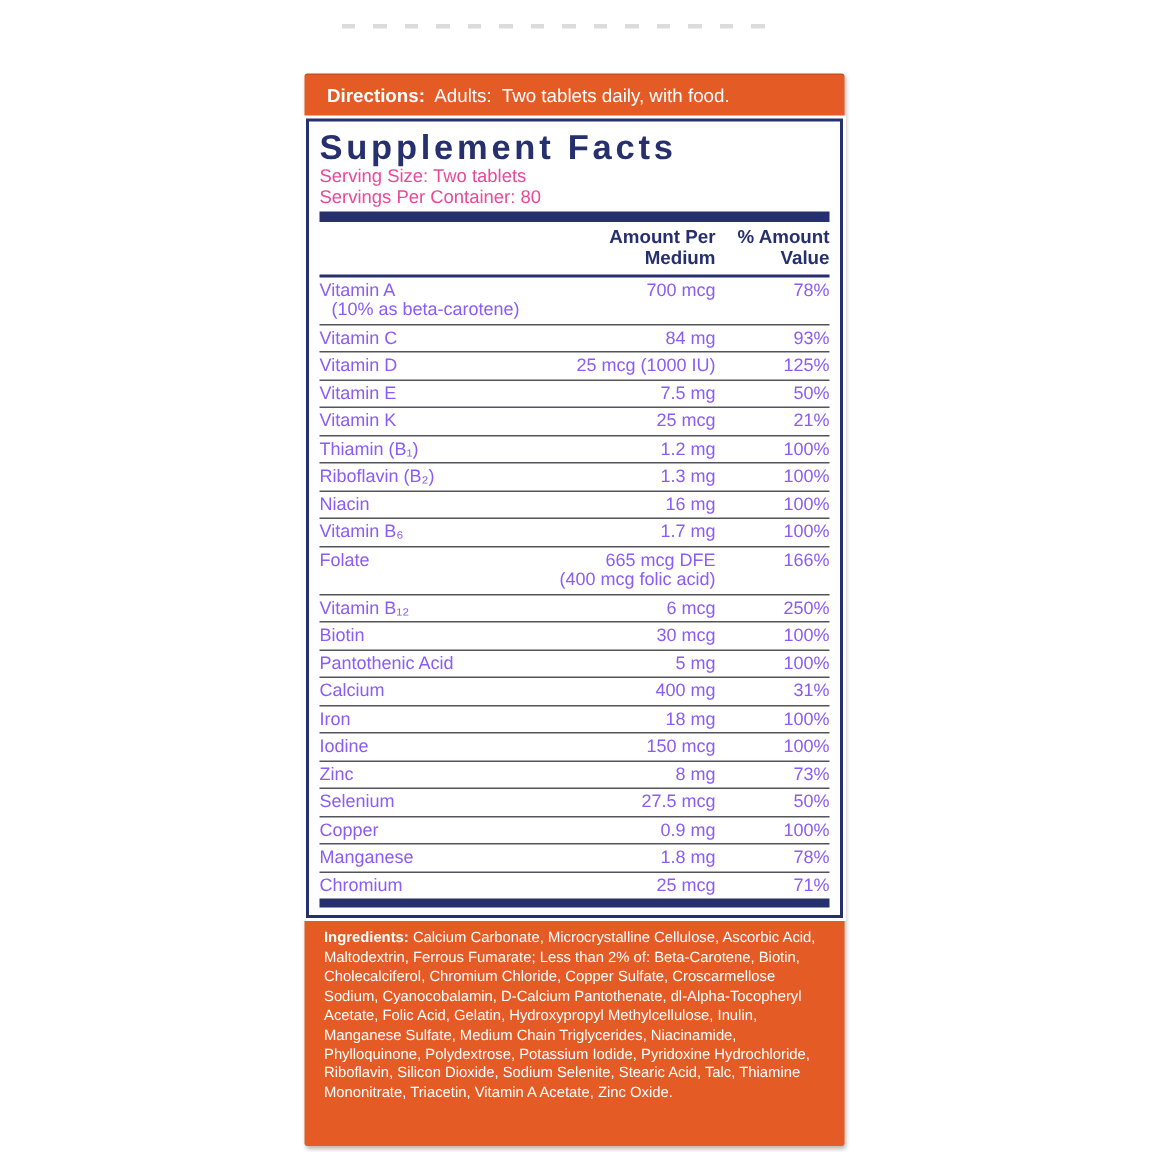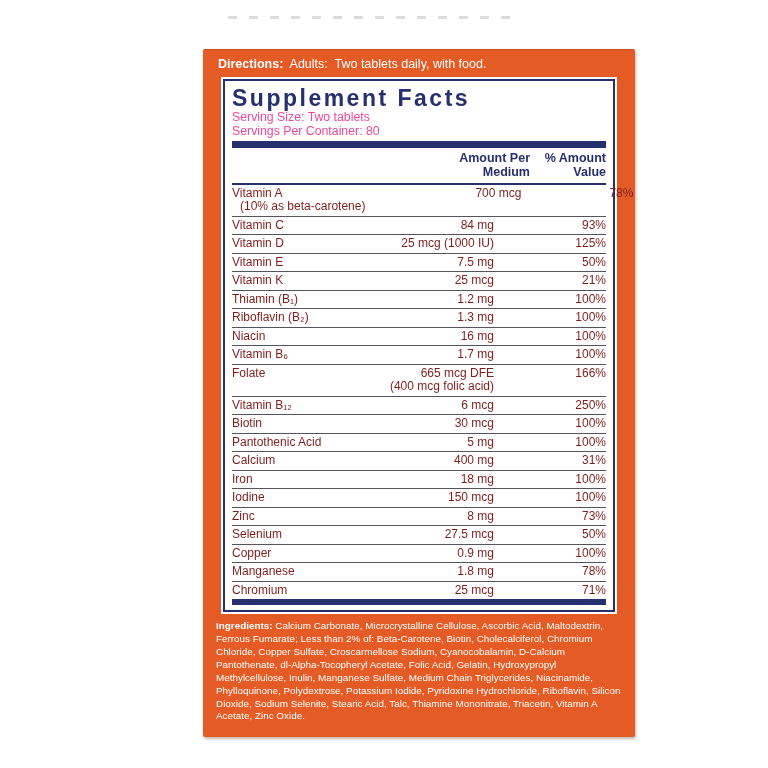--- a/index.html
+++ b/index.html
@@ -6,51 +6,51 @@
   body {
     width:768px; height:768px; background:#ffffff; position:relative;
     font-family:"Liberation Sans", sans-serif;
     -webkit-font-smoothing:antialiased;
   }
   .perforation {
     position:absolute; top:16px; left:228px; width:284px; height:3px;
     background:repeating-linear-gradient(90deg,#dcdcdc 0 9px, transparent 9px 21px);
   }
   .package {
-    position:absolute; left:203px; top:49px; width:432px; box-sizing:border-box;
-    background:#E55B25; border-radius:2px; padding-bottom:14px;
+    position:absolute; left:203px; top:49px; width:360px; box-sizing:border-box;
+    background:#E55B25; border-radius:2px; padding-bottom:28px;
     box-shadow:1px 2px 3px rgba(120,90,70,0.45), inset 0 1px 0 rgba(0,0,0,0.12);
   }
   .directions {
     color:#ffffff; font-size:12.5px; line-height:1.25;
     padding:8px 15px 6px 15px; white-space:pre-wrap;
   }
   .directions .dir-label { font-weight:bold; }
   .facts {
-    margin:0 20px; background:#ffffff; border:2px solid #27306E;
+    margin:0 1px; background:#ffffff; border:2px solid #27306E;
     box-shadow:0 0 0 2px #ffffff; padding:4px 7px 5px 7px;
   }
   .facts-title {
     color:#27306E; font-weight:bold; font-size:23px; letter-spacing:2.5px;
     line-height:1.05; margin:1px 0 1px 0; white-space:nowrap;
   }
   .serving { color:#ec4899; font-size:12.3px; line-height:1.12; }
   .bar-thick { height:7px; background:#27306E; margin-top:3px; }
   .bar-bottom { height:6px; background:#27306E; }
   .head-row {
     display:grid; grid-template-columns:1fr 120px 76px;
     border-bottom:2px solid #27306E; padding:4px 0 3px 0;
   }
   .head-cell {
     color:#27306E; font-weight:bold; font-size:12.5px; line-height:1.1; text-align:right;
   }
   .t-row {
     display:grid; grid-template-columns:1fr 120px 76px;
     padding:2px 0 2px 0; border-bottom:1px solid #54545c;
-    font-size:12px; line-height:13.5px; color:#7f1d1d;gap:36px;
+    font-size:12px; line-height:13.5px; color:#8b5cf6;
   }
   .rows .t-row:last-child { border-bottom:none; }
   .cell.name .line2 { display:block; padding-left:8px; white-space:nowrap; }
   .cell.amount { text-align:right; }
   .cell.amount .line2 { display:block; white-space:nowrap; }
   .cell.dv { text-align:right; }
   .ingredients {
     color:#ffffff; font-size:9.9px; line-height:1.3;
     padding:8px 13px 0 13px;
   }

